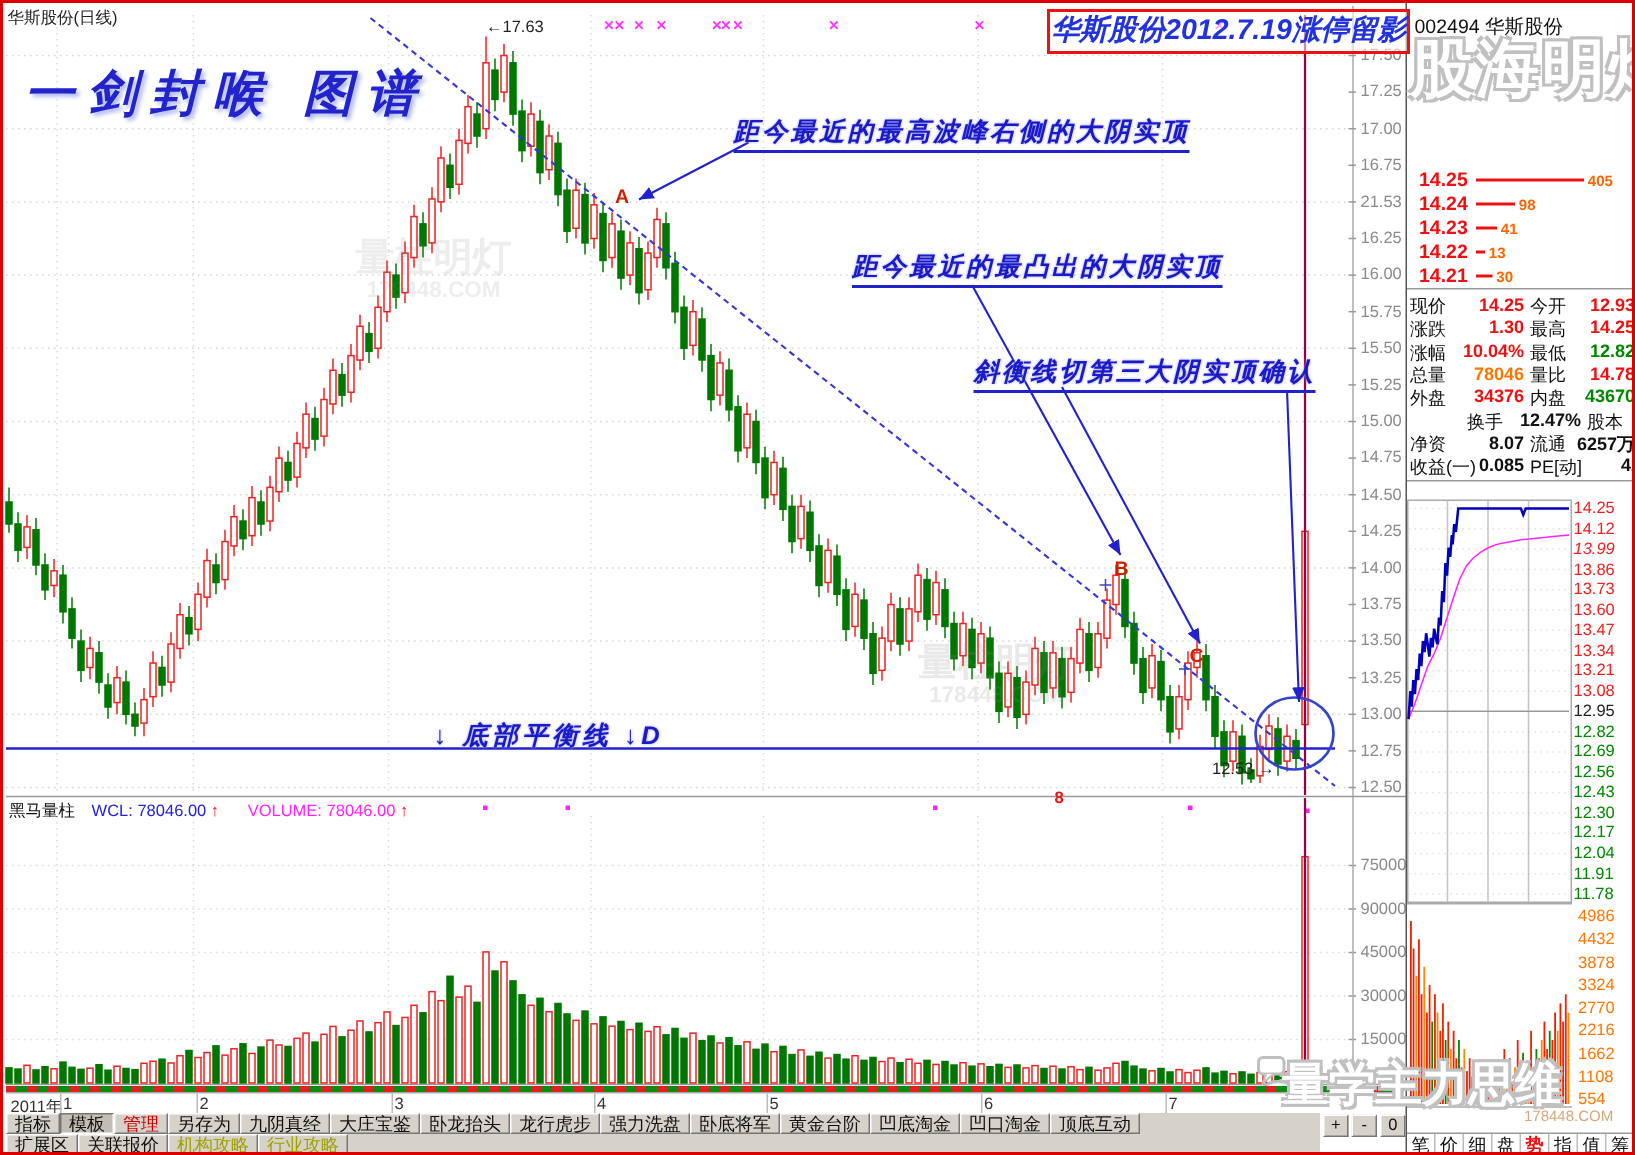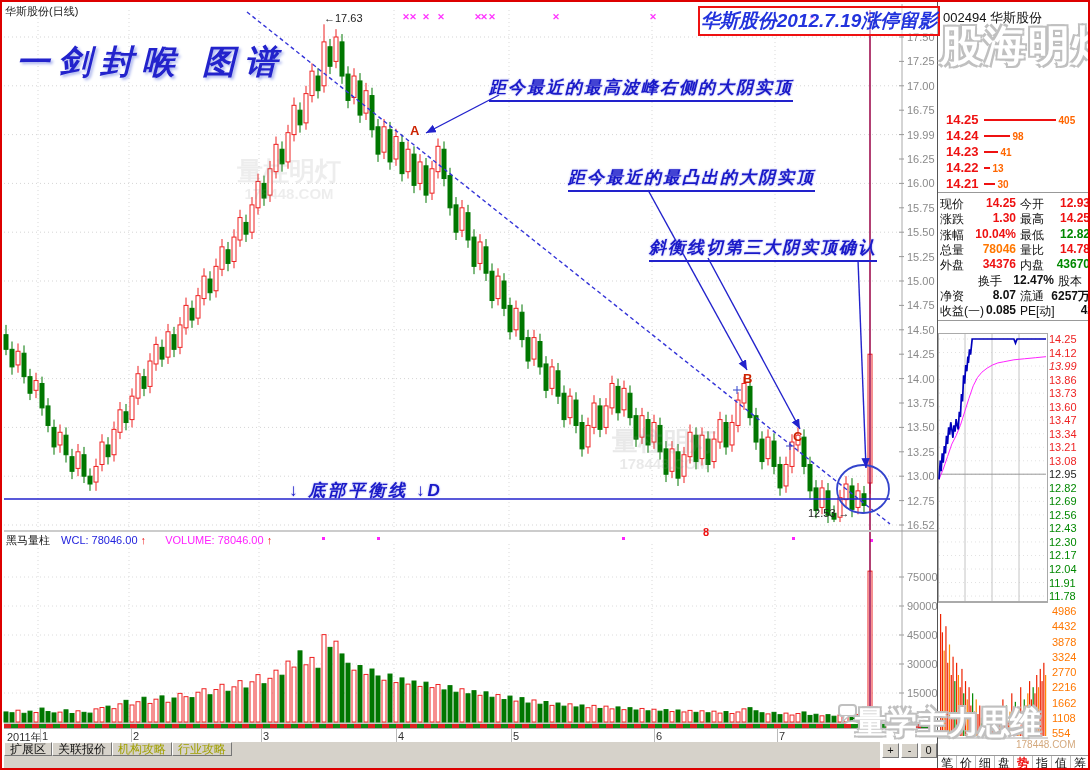--- a/index.html
+++ b/index.html
@@ -667,20 +667,36 @@
       <span style="left: 392px; top: 0px; border-left: 1px solid rgb(187, 187, 187); height: 13px;"></span>
       <span style="left: 509px;">5</span>
       <span style="left: 507px; top: 0px; border-left: 1px solid rgb(187, 187, 187); height: 13px;"></span>
       <span style="left: 652px;">6</span>
       <span style="left: 650px; top: 0px; border-left: 1px solid rgb(187, 187, 187); height: 13px;"></span>
       <span style="left: 775px;">7</span>
       <span style="left: 773px; top: 0px; border-left: 1px solid rgb(187, 187, 187); height: 13px;"></span>
     </div>
 
   <div class="abs toolbar">
+    <div class="tb-row" id="tb-row1">
+        <div class="tb-btn">指标</div>
+        <div class="tb-btn pressed">模板</div>
+        <div class="tb-btn" style="color: rgb(204, 0, 0);">管理</div>
+        <div class="tb-btn">另存为</div>
+        <div class="tb-btn">九阴真经</div>
+        <div class="tb-btn">大庄宝鉴</div>
+        <div class="tb-btn">卧龙抬头</div>
+        <div class="tb-btn">龙行虎步</div>
+        <div class="tb-btn">强力洗盘</div>
+        <div class="tb-btn">卧底将军</div>
+        <div class="tb-btn">黄金台阶</div>
+        <div class="tb-btn">凹底淘金</div>
+        <div class="tb-btn">凹口淘金</div>
+        <div class="tb-btn">顶底互动</div>
+      </div>
     <div class="tb-row" id="tb-row2">
         <div class="tb-btn">扩展区</div>
         <div class="tb-btn">关联报价</div>
         <div class="tb-btn" style="color: rgb(160, 160, 0);">机构攻略</div>
         <div class="tb-btn" style="color: rgb(160, 160, 0);">行业攻略</div>
       </div>
   </div>
 
   <div class="abs rp-border"></div>
   <div class="abs rp-code">
@@ -885,37 +901,37 @@
       <div class="rp-tab">指</div>
       <div class="rp-tab">值</div>
       <div class="rp-tab">筹</div>
     </div>
 
   <div id="main-axis">
       <div class="abs px-label" style="left:905px;top:29px;">17.50</div>
       <div class="abs px-label" style="left:905px;top:53.4px;">17.25</div>
       <div class="abs px-label" style="left:905px;top:77.8px;">17.00</div>
       <div class="abs px-label" style="left:905px;top:102.19999999999999px;">16.75</div>
-      <div class="abs px-label" style="left:905px;top:126.6px;">19.99</div>
+      <div class="abs px-label" style="left:905px;top:126.6px;">21.53</div>
       <div class="abs px-label" style="left:905px;top:151px;">16.25</div>
       <div class="abs px-label" style="left:905px;top:175.39999999999998px;">16.00</div>
       <div class="abs px-label" style="left:905px;top:199.79999999999998px;">15.75</div>
       <div class="abs px-label" style="left:905px;top:224.2px;">15.50</div>
       <div class="abs px-label" style="left:905px;top:248.6px;">15.25</div>
       <div class="abs px-label" style="left:905px;top:273px;">15.00</div>
       <div class="abs px-label" style="left:905px;top:297.4px;">14.75</div>
       <div class="abs px-label" style="left:905px;top:321.79999999999995px;">14.50</div>
       <div class="abs px-label" style="left:905px;top:346.2px;">14.25</div>
       <div class="abs px-label" style="left:905px;top:370.59999999999997px;">14.00</div>
       <div class="abs px-label" style="left:905px;top:395px;">13.75</div>
       <div class="abs px-label" style="left:905px;top:419.4px;">13.50</div>
       <div class="abs px-label" style="left:905px;top:443.79999999999995px;">13.25</div>
       <div class="abs px-label" style="left:905px;top:468.2px;">13.00</div>
       <div class="abs px-label" style="left:905px;top:492.59999999999997px;">12.75</div>
-      <div class="abs px-label" style="left:905px;top:517px;">16.52</div>
+      <div class="abs px-label" style="left:905px;top:517px;">12.50</div>
     </div>
 
   <div id="vol-axis">
       <div class="abs px-label" style="left:905px;top:569px;">75000</div>
       <div class="abs px-label" style="left:905px;top:598px;">90000</div>
       <div class="abs px-label" style="left:905px;top:627px;">45000</div>
       <div class="abs px-label" style="left:905px;top:656px;">30000</div>
       <div class="abs px-label" style="left:905px;top:685px;">15000</div>
     </div>
 

